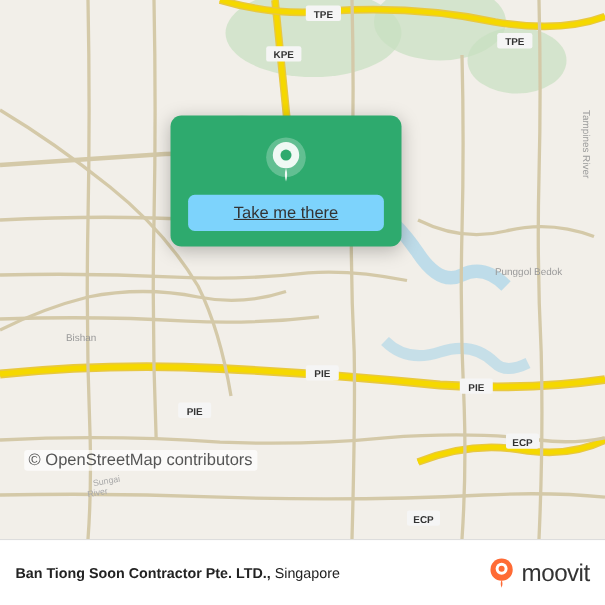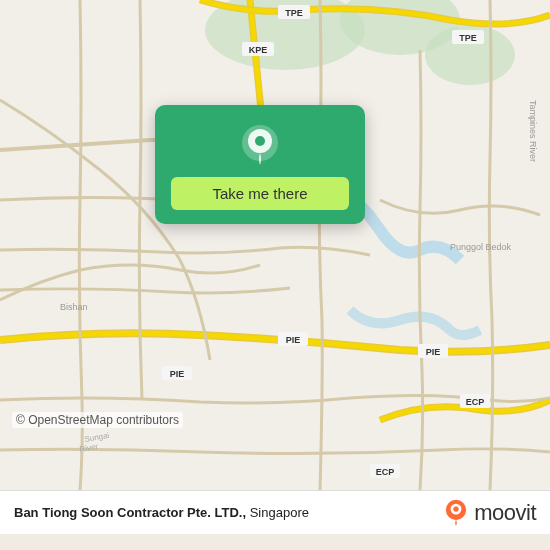--- a/index.html
+++ b/index.html
@@ -58,48 +58,49 @@
       align-items: center;
       justify-content: center;
     }
 
     .location-pin svg {
       width: 44px;
       height: 44px;
     }
 
     .take-me-btn {
-      background: #bef264;
+      background: #7dd3fc;
       color: #333;
       border: none;
       border-radius: 6px;
       padding: 8px 22px;
       font-size: 15px;
       font-weight: 500;
       cursor: pointer;
       width: 100%;
       text-align: center;
+      text-decoration: underline;
     }
 
     
     .attribution {
       position: absolute;
       bottom: 62px;
-      left: 12px;
-      font-size: 12px;
+      left: 22px;
+      font-size: 15px;
       color: #555;
       background: rgba(255,255,255,0.7);
       padding: 1px 4px;
       border-radius: 3px;
     }
 
     
     .bottom-bar {
       width: 550px;
-      height: 44px;
+      height: 60px;
       background: white;
       border-top: 1px solid #ddd;
       display: flex;
       align-items: center;
       padding: 0 14px;
       gap: 10px;
     }
 
     .moovit-logo {
       margin-left: auto;

